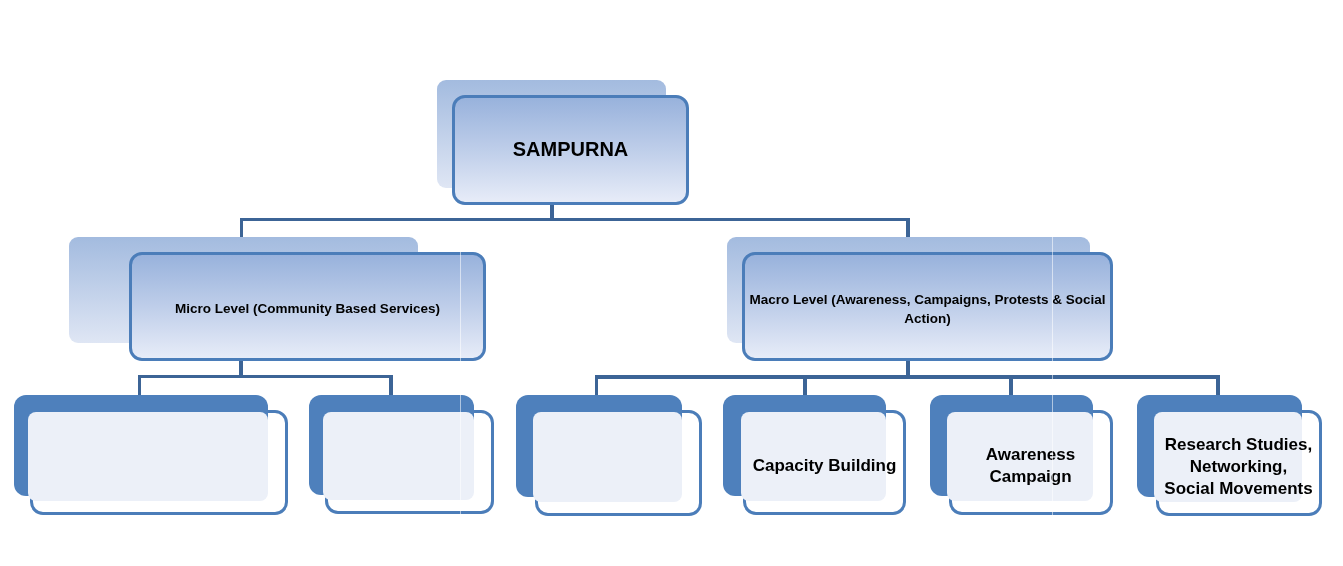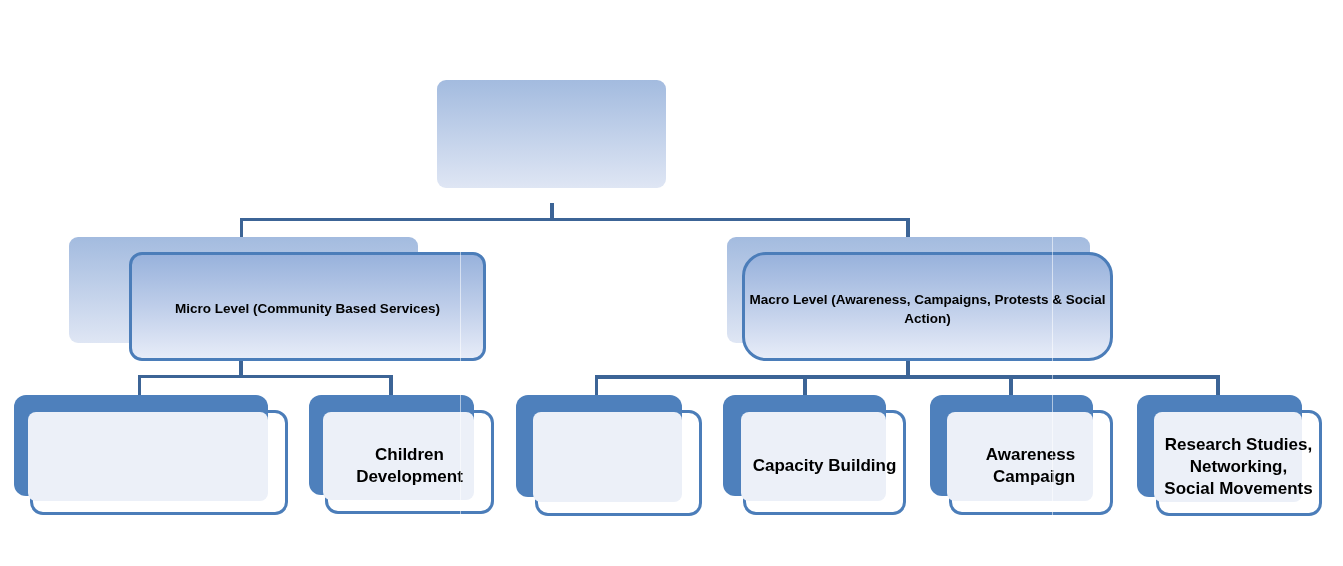--- a/index.html
+++ b/index.html
@@ -76,69 +76,70 @@
 
   <div class="conn" style="left:906.3px; top:359px; width:3.5px; height:19px;"></div>
   <div class="conn" style="left:594.8px; top:375.2px; width:625px; height:3.5px;"></div>
   <div class="conn" style="left:594.8px; top:376px; width:3.5px; height:20px;"></div>
   <div class="conn" style="left:803.3px; top:376px; width:3.5px; height:20px;"></div>
   <div class="conn" style="left:1009.3px; top:376px; width:3.5px; height:20px;"></div>
   <div class="conn" style="left:1216.3px; top:376px; width:3.5px; height:20px;"></div>
 
   <div class="node">
     <div class="shadowbox" style="left:437px; top:80px; width:229px; height:108px;"></div>
+    <div class="mainbox" style="left:452px; top:95px; width:237px; height:110px;">
+      <div class="label label-l1">SAMPURNA</div>
+    </div>
   </div>
 
   <div class="node">
     <div class="shadowbox" style="left:69px; top:237px; width:349px; height:106px;"></div>
     <div class="mainbox" style="left:84px; top:252px; width:357px; height:109px;margin-left:45px;">
       <div class="label label-l2">Micro Level (Community Based Services)</div>
     </div>
   </div>
 
   <div class="node">
     <div class="shadowbox" style="left:727px; top:237px; width:363px; height:106px;"></div>
-    <div class="mainbox" style="left:742px; top:252px; width:371px; height:109px;border-radius:24px;">
+    <div class="mainbox" style="left:742px; top:252px; width:371px; height:109px;">
       <div class="label label-l2">Macro Level (Awareness, Campaigns, Protests &amp; Social
 Action)</div>
     </div>
   </div>
 
   <div class="node">
     <div class="frontbox" style="left:30px; top:409.5px; width:257.5px; height:105px;"></div>
     <div class="darkbox" style="left:13.5px; top:395px; width:254px; height:101px;"></div>
     <div class="panelbox" style="left:28px; top:411.5px; width:239.5px; height:89px;"></div>
   </div>
 
   <div class="node">
     <div class="frontbox" style="left:325px; top:409.5px; width:169px; height:104px;"></div>
     <div class="darkbox" style="left:309px; top:395px; width:165px; height:100px;"></div>
     <div class="panelbox" style="left:323px; top:411.5px; width:151px; height:88px;"></div>
-    <div class="label3" style="left:325px; top:409.5px; width:169px; height:104px;"><span>Children
-Development</span></div>
   </div>
 
   <div class="node">
     <div class="frontbox" style="left:534.5px; top:409.5px; width:167.5px; height:106px;"></div>
     <div class="darkbox" style="left:515.5px; top:395px; width:166.5px; height:102px;"></div>
     <div class="panelbox" style="left:532.5px; top:411.5px; width:149.5px; height:90px;"></div>
   </div>
 
   <div class="node">
     <div class="frontbox" style="left:743px; top:409.5px; width:163px; height:105px;"></div>
     <div class="darkbox" style="left:723px; top:395px; width:163px; height:101px;"></div>
     <div class="panelbox" style="left:741px; top:411.5px; width:145px; height:89px;"></div>
     <div class="label3" style="left:743px; top:409.5px; width:163px; height:105px;"><span>Capacity Building</span></div>
   </div>
 
   <div class="node">
     <div class="frontbox" style="left:948.5px; top:409.5px; width:164px; height:105px;"></div>
     <div class="darkbox" style="left:929.5px; top:395px; width:163px; height:101px;"></div>
     <div class="panelbox" style="left:946.5px; top:411.5px; width:146px; height:89px;"></div>
-    <div class="label3" style="left:948.5px; top:409.5px; width:164px; height:105px;text-align:right;"><span>Awareness
+    <div class="label3" style="left:948.5px; top:409.5px; width:164px; height:105px;"><span>Awareness
 Campaign</span></div>
   </div>
 
   <div class="node">
     <div class="frontbox" style="left:1155.5px; top:409.5px; width:166px; height:106px;"></div>
     <div class="darkbox" style="left:1136.5px; top:395px; width:165px; height:102px;"></div>
     <div class="panelbox" style="left:1153.5px; top:411.5px; width:148px; height:90px;"></div>
     <div class="label3" style="left:1155.5px; top:409.5px; width:166px; height:106px;"><span>Research Studies,
 Networking,
 Social Movements</span></div>

